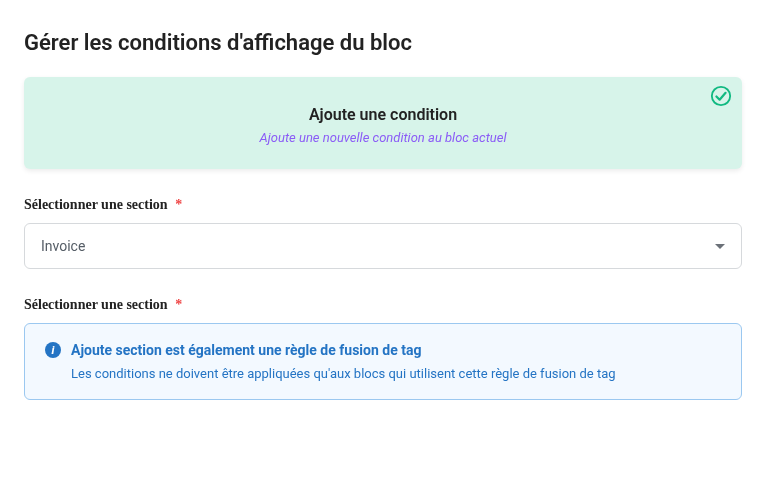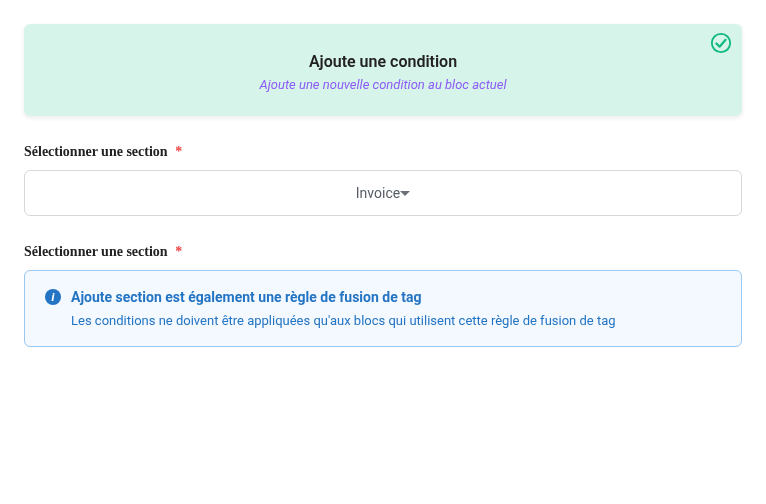--- a/index.html
+++ b/index.html
@@ -59,21 +59,21 @@
     font-weight: 700;
   }
   .select {
     border: 1px solid #d6d9dc;
     border-radius: 6px;
     padding: 14px 16px;
     font-size: 14px;
     color: #555d66;
     display: flex;
     align-items: center;
-    justify-content: center;
+    justify-content: space-between;
     cursor: pointer;
     margin-bottom: 28px;
     background: #fff;
   }
   .select .caret {
     width: 0; height: 0;
     border-left: 5px solid transparent;
     border-right: 5px solid transparent;
     border-top: 5px solid #6b7178;
   }
@@ -104,20 +104,21 @@
   .info-sub {
     font-size: 13px;
     margin-left: 26px;
   }
 </style>
 </head>
 <body>
 
 <div class="page">
 
+  <h1 class="title">Gérer les conditions d'affichage du bloc</h1>
 
   <div class="add-panel" style="background:#d7f4ea;">
     <span class="check">
       <svg viewBox="0 0 24 24" width="22" height="22">
         <circle cx="12" cy="12" r="10" fill="none" stroke-width="2" stroke="#10b981"></circle>
         <path d="M7 12.5 L10.5 16 L17 8.5" fill="none" stroke-width="2.4" stroke-linecap="round" stroke-linejoin="round" stroke="#10b981"></path>
       </svg>
     </span>
     <div class="panel-title">Ajoute une condition</div>
     <div class="panel-sub">Ajoute une nouvelle condition au bloc actuel</div>

